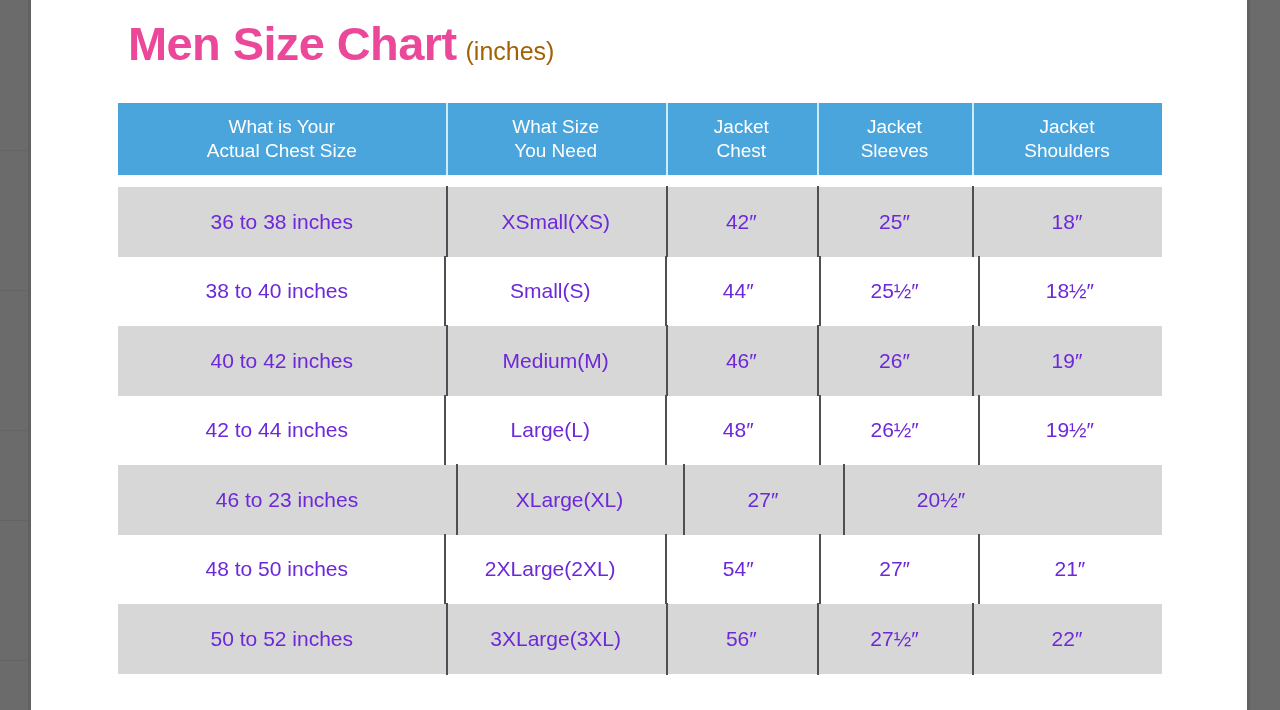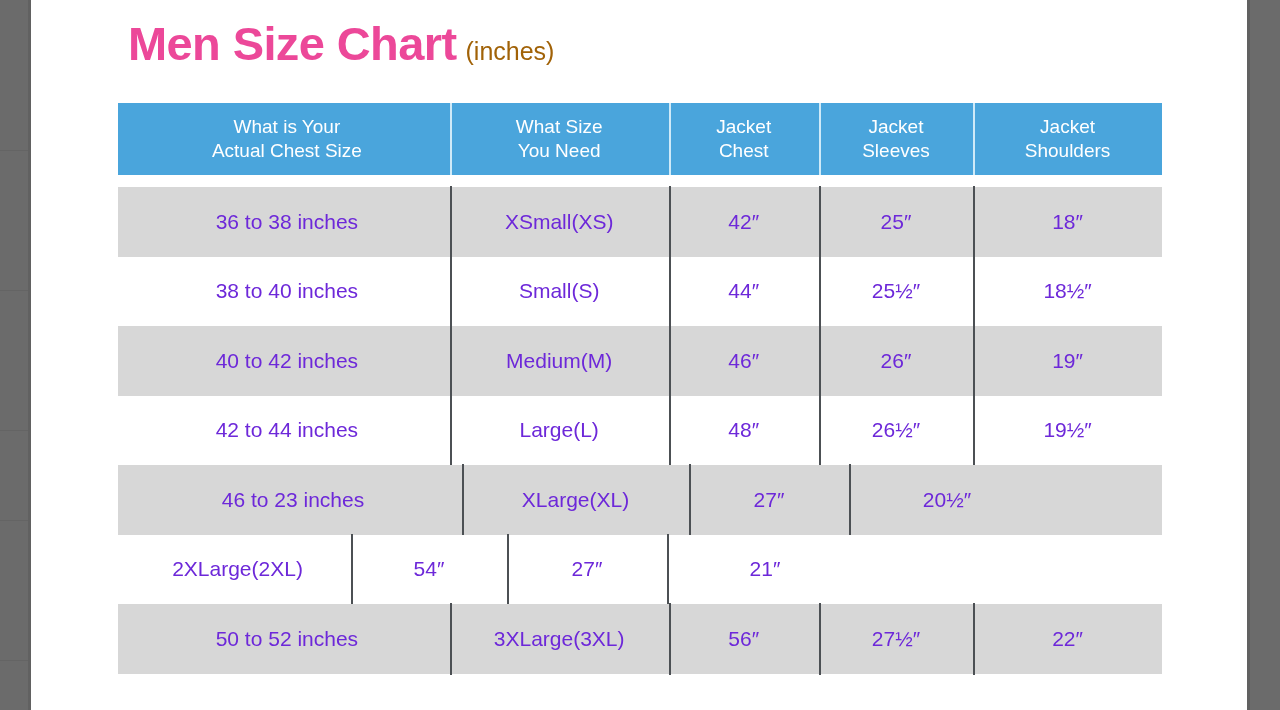--- a/index.html
+++ b/index.html
@@ -82,21 +82,20 @@
     left: 87px;
     top: 103px;
     width: 1044px;
   }
 
   .row {
     display: flex;
     position: relative;
     width: 100%;
     box-sizing: border-box;
-    padding-left: 6px;
   }
 
   
   .row.head {
     height: 72px;
     background: #4aa5dc;
   }
   .row.head .cell {
     color: #ffffff;
     font-size: 19px;
@@ -117,21 +116,21 @@
     width: 2px;
     background: #cfeaf8;
   }
 
   
   .head-gap { height: 12px; background: #ffffff; }
 
   
   .row.body { height: 69.5px; }
   .row.body.shade { background: #d7d7d7; }
-  .row.body.plain { background: #ffffff; }
+  .row.body.plain { background: #ffffff; gap: 8px; }
 
   .row.body .cell {
     display: flex;
     align-items: center;
     justify-content: center;
     position: relative;
     color: #6d28d9;
     font-size: 21px;
   }
   .row.body .cell.wide { font-size: 21px; }
@@ -238,20 +237,21 @@
       </div>
 
       <div class="row body shade">
         <div class="cell c0 wide">46 to 23 inches</div>
         <div class="cell c1 wide">XLarge(XL)</div>
         <div class="cell c3">27″</div>
         <div class="cell c4">20½″</div>
       </div>
 
       <div class="row body plain">
+        <div class="cell c0 wide">48 to 50 inches</div>
         <div class="cell c1 wide">2XLarge(2XL)</div>
         <div class="cell c2">54″</div>
         <div class="cell c3">27″</div>
         <div class="cell c4">21″</div>
       </div>
 
       <div class="row body shade">
         <div class="cell c0 wide">50 to 52 inches</div>
         <div class="cell c1 wide">3XLarge(3XL)</div>
         <div class="cell c2">56″</div>

